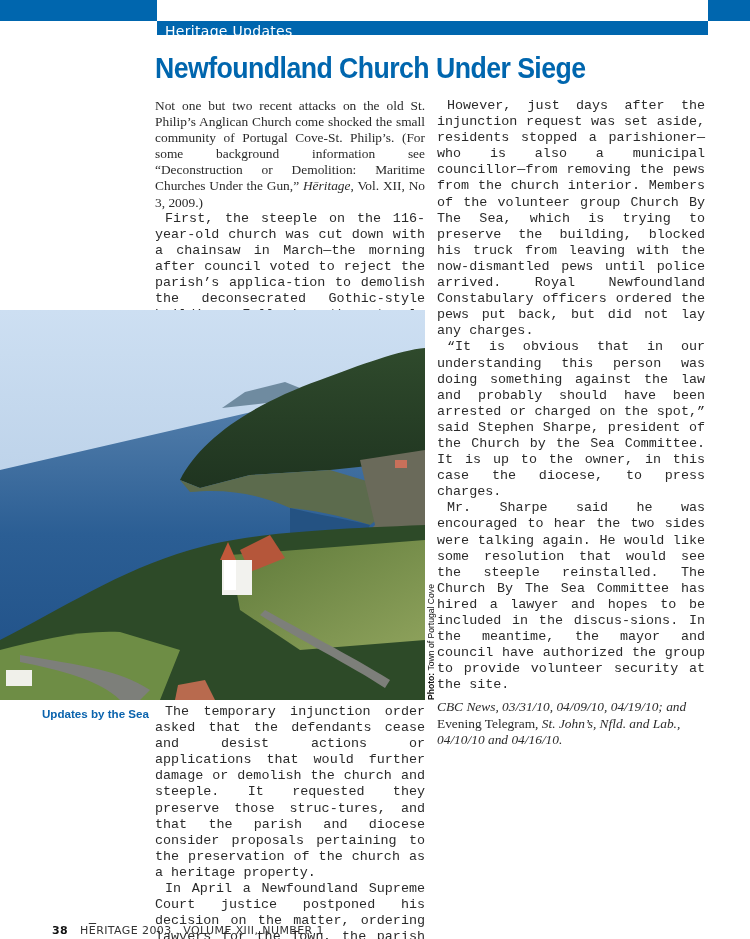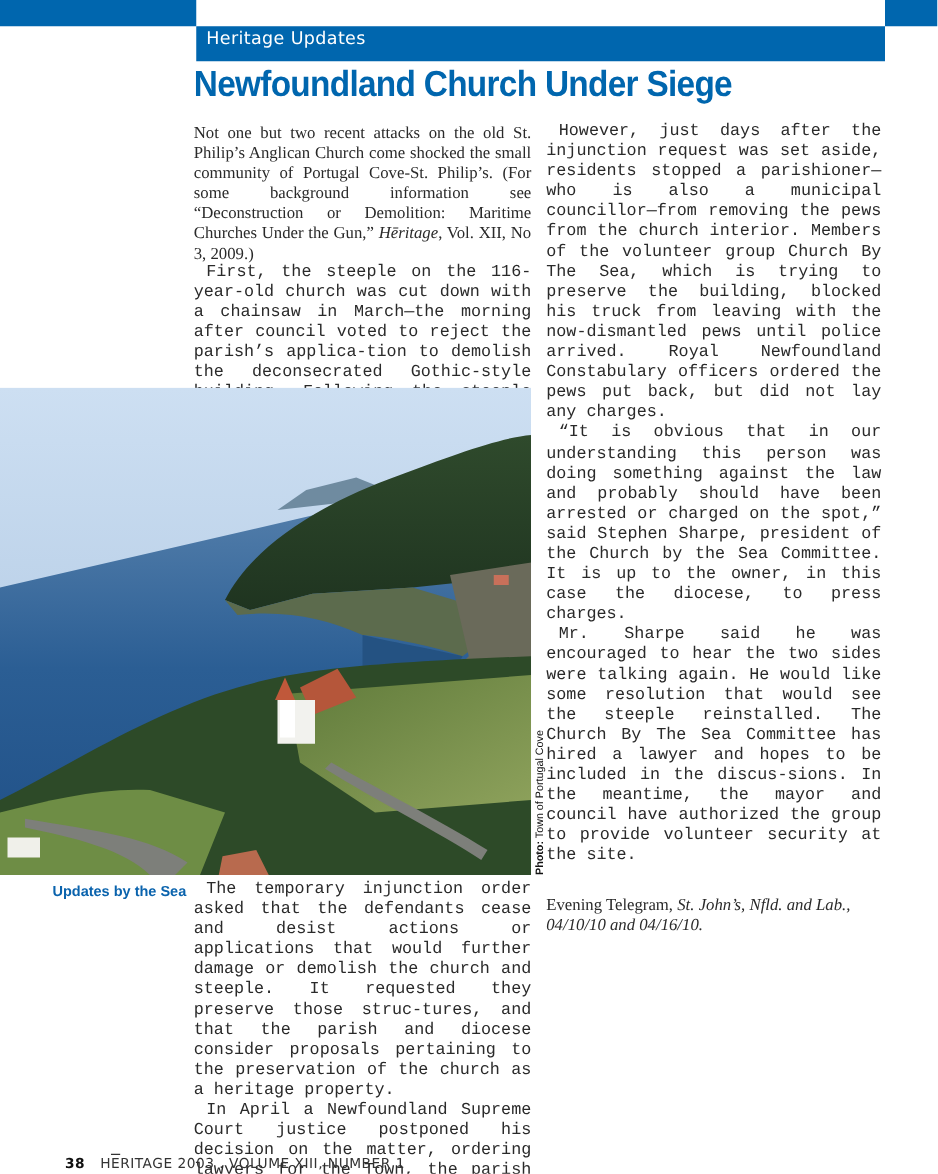--- a/index.html
+++ b/index.html
@@ -1,20 +1,20 @@
 <!DOCTYPE html>
 <html><head>
 <meta charset="utf-8">
 <style>
   html, body { margin: 0; padding: 0; }
   body { width: 750px; height: 939px; position: relative; background: #ffffff; overflow: hidden; }
   .bar { position: absolute; background: #0066ae; }
   #bar-tl { left: 0; top: 0; width: 157px; height: 21px; }
   #bar-tr { left: 708px; top: 0; width: 42px; height: 21px; }
-  #section-bar { left: 157px; top: 21px; width: 551px; height: 28px; }
+  #section-bar { left: 157px; top: 21px; width: 551px; height: 14px; }
   #section-label { position: absolute; left: 8px; top: 2px; font-family: "DejaVu Sans", sans-serif; font-size: 14px; color: #ffffff; letter-spacing: 0.3px; }
   #title { position: absolute; left: 155px; top: 52px; margin: 0; font-family: "Liberation Sans", sans-serif; font-weight: bold; font-size: 29px; color: #0066ae; letter-spacing: -0.6px; transform: scaleX(0.92); transform-origin: left; white-space: nowrap; }
   .col { position: absolute; font-family: "Liberation Serif", serif; font-size: 13.4px; line-height: 16.1px; color: #2a2a2a; }
   .col p { margin: 0; text-align: justify; text-align-last: left; }
   .col p.ind { text-indent: 10px; font-family: Liberation Mono, monospace; }
   #col1-top { left: 155px; top: 98px; width: 270px; }
   #col1-bottom { left: 155px; top: 704px; width: 270px; }
   #col2 { left: 437px; top: 98px; width: 268px; }
   #col2 .source { margin-top: 6px; font-style: italic; text-align: left; }
   #col2 .source .roman { font-style: normal; }
@@ -97,18 +97,18 @@
 
 <div class="col" id="col1-bottom">
   <p class="ind">The temporary injunction order asked that the defendants cease and desist actions or applications that would further damage or demolish the church and steeple. It requested they preserve those struc-tures, and that the parish and diocese consider proposals pertaining to the preservation of the church as a heritage property.</p>
   <p class="ind">In April a Newfoundland Supreme Court justice postponed his decision on the matter, ordering lawyers for the Town, the parish and the Diocesan</p>
 </div>
 
 <div class="col" id="col2">
   <p class="ind">However, just days after the injunction request was set aside, residents stopped a parishioner—who is also a municipal councillor—from removing the pews from the church interior. Members of the volunteer group Church By The Sea, which is trying to preserve the building, blocked his truck from leaving with the now-dismantled pews until police arrived. Royal Newfoundland Constabulary officers ordered the pews put back, but did not lay any charges.</p>
   <p class="ind">“It is obvious that in our understanding this person was doing something against the law and probably should have been arrested or charged on the spot,” said Stephen Sharpe, president of the Church by the Sea Committee.  It is up to the owner, in this case the diocese, to press charges.</p>
   <p class="ind">Mr. Sharpe said he was encouraged to hear the two sides were talking again. He would like some resolution that would see the steeple reinstalled. The Church By The Sea Committee has hired a lawyer and hopes to be included in the discus-sions. In the meantime, the mayor and council have authorized the group to provide volunteer security at the site.</p>
-  <p class="source"><br><span class="roman">Evening Telegram, </span><span>St. John’s, Nfld. and Lab.,</span><br><span>04/10/10 and 04/16/10.</span></p>
+  <p class="source"><span>CBC News, 03/31/10, 04/09/10, 04/19/10; and</span><br><span class="roman">Evening Telegram, </span><span>St. John’s, Nfld. and Lab.,</span><br><span>04/10/10 and 04/16/10.</span></p>
 </div>
 
 <div id="footer">
   <span class="pg">38</span><span><span>H</span><span class="macron">E</span><span>RITAGE 2003 . VOLUME XIII, NUMBER 1</span></span>
 </div>
 
 </body></html>

